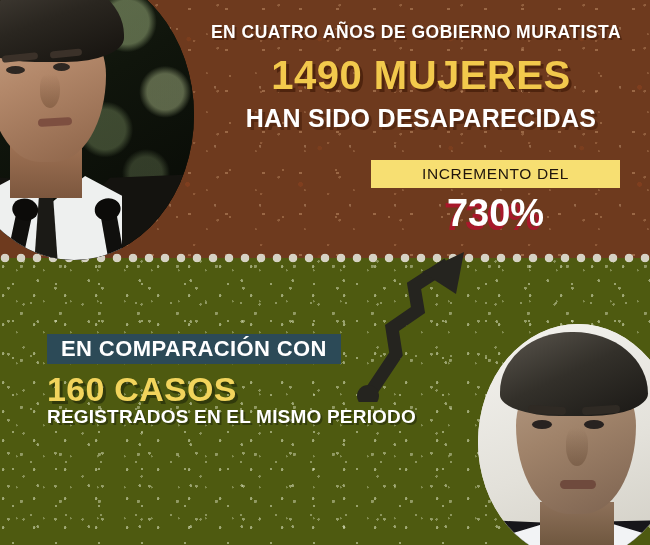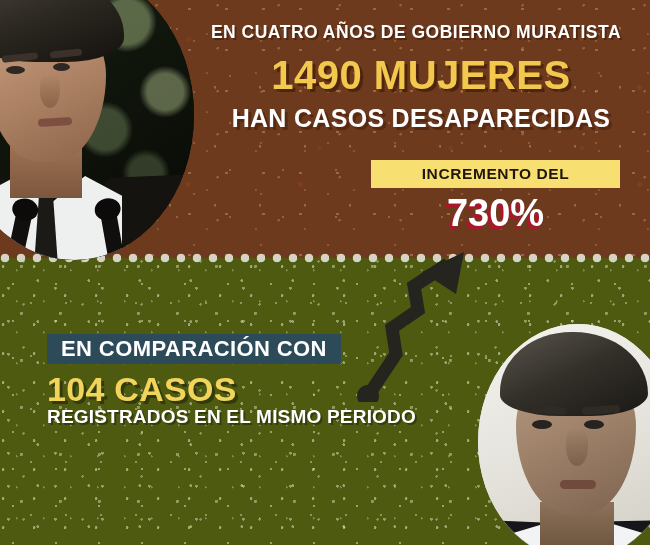--- a/index.html
+++ b/index.html
@@ -207,21 +207,21 @@
     color:#fff;
     font-size:25px;font-weight:800;letter-spacing:.3px;
     text-shadow:3px 3px 0 rgba(70,30,10,.6);
   }
   .yellow-banner{
     position:absolute;left:371px;top:160px;width:249px;height:28px;
     background:#f7df72;
     display:flex;align-items:center;justify-content:center;
   }
   .yellow-banner span{
-    color:#20160d;font-size:15.5px;font-weight:700;letter-spacing:.6px;
+    color:#20160d;font-size:15.5px;font-weight:400;letter-spacing:.6px;
   }
   .pct{
     position:absolute;left:371px;top:192px;width:249px;
     text-align:center;
     color:#fff;
     font-size:38px;font-weight:800;letter-spacing:0;
     text-shadow:-3px 4px 0 #a8182a;
   }
 
   .teal-banner{
@@ -272,37 +272,37 @@
     <div class="mic a">
         <div class="head"></div>
       </div>
     <div class="mic b">
         <div class="head"></div>
       </div>
   </div>
 
   <div class="kicker">EN CUATRO AÑOS DE GOBIERNO MURATISTA</div>
   <div class="headline-big">1490 MUJERES</div>
-  <div class="headline-sub">HAN CASOS DESAPARECIDAS</div>
+  <div class="headline-sub">HAN SIDO DESAPARECIDAS</div>
 
   <div class="yellow-banner">
     <span>INCREMENTO DEL</span>
   </div>
   <div class="pct">730%</div>
 
   <svg class="arrow" viewBox="0 0 130 152">
     <path d="M16,146 L44,104 L40,78 L66,60 L62,36 L96,14" stroke="#25241f" stroke-width="13" fill="none" stroke-linejoin="miter" stroke-linecap="butt"></path>
     <circle cx="16" cy="146" r="11" fill="#25241f"></circle>
     <path d="M112,2 L104,44 L70,22 Z" fill="#25241f"></path>
   </svg>
 
   <div class="teal-banner">
     <span>EN COMPARACIÓN CON</span>
   </div>
-  <div class="casos">104 CASOS</div>
+  <div class="casos">160 CASOS</div>
   <div class="detail">
     <div>REGISTRADOS EN EL MISMO PERIODO</div>
   </div>
 
   <div class="photo-bottom">
     <div class="bg"></div>
     <div class="suit"></div>
     <div class="shirt"></div>
 
     <div class="neck"></div>

